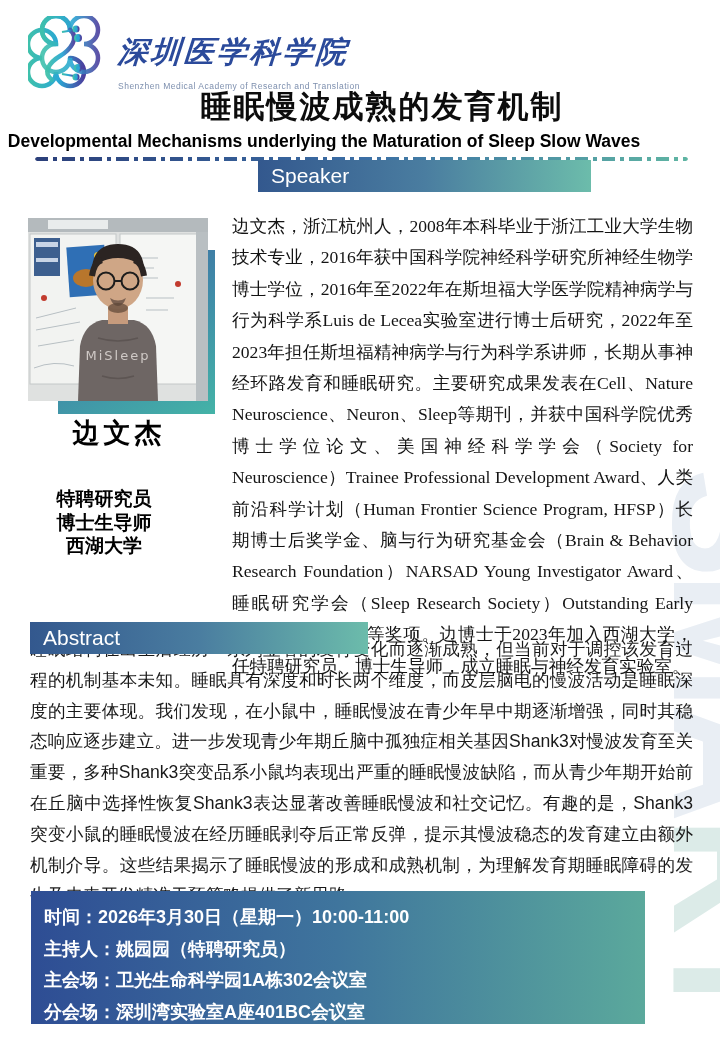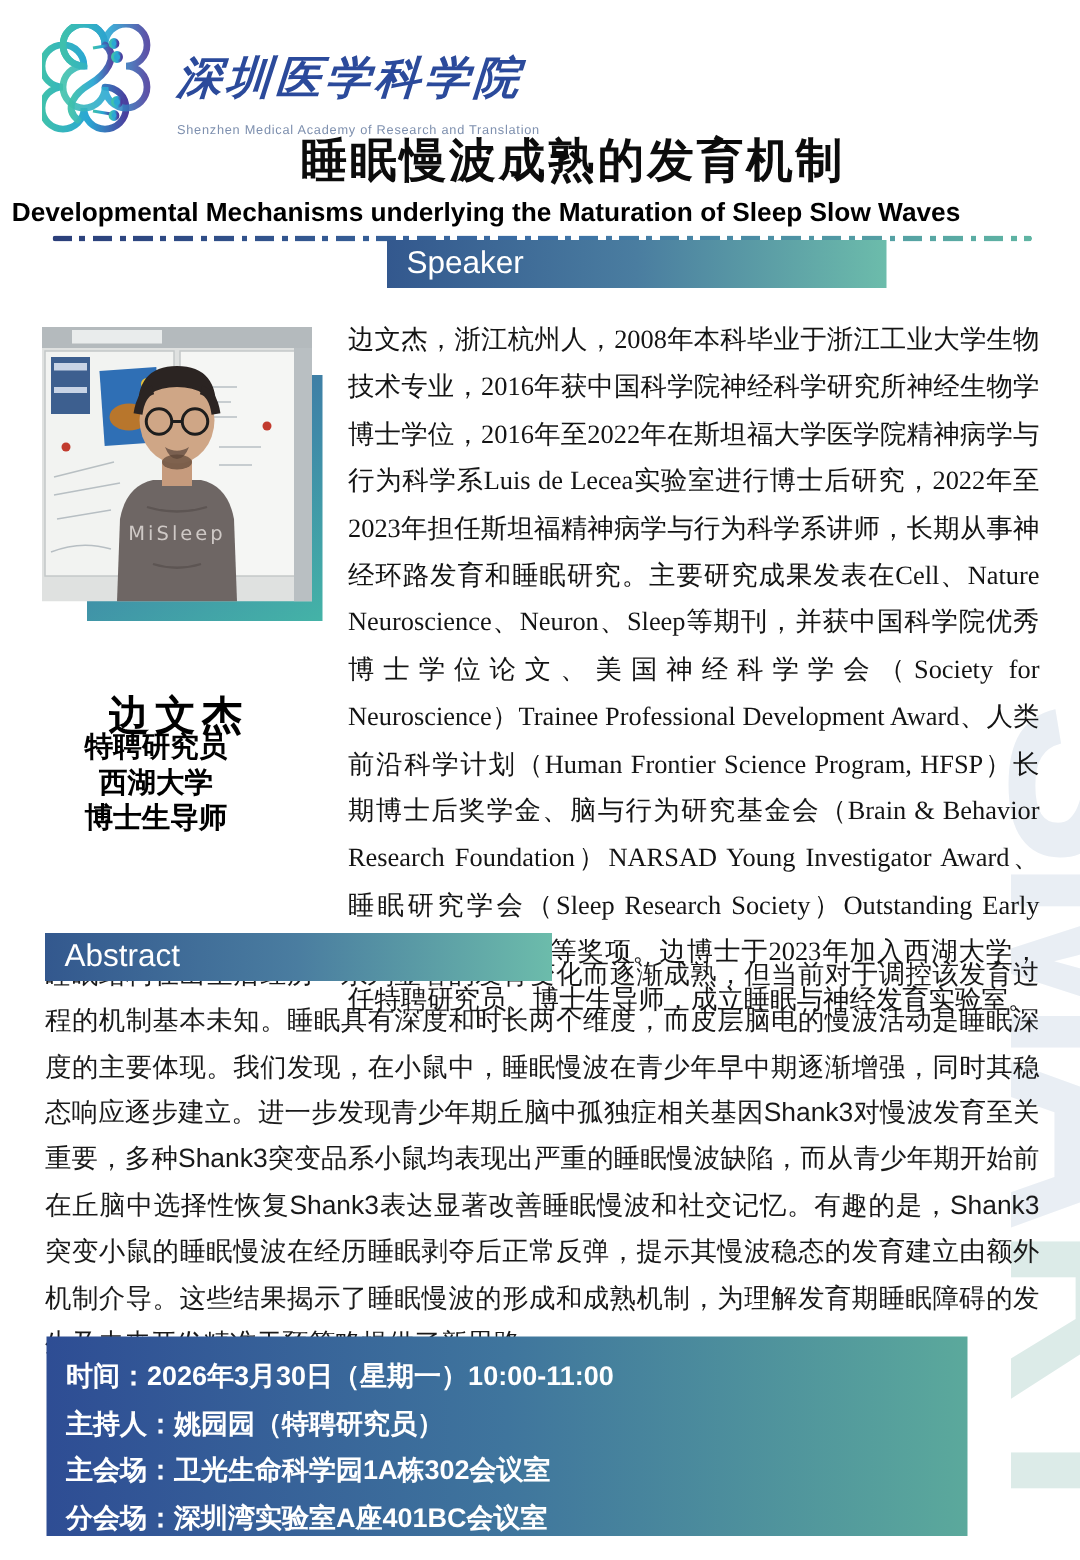--- a/index.html
+++ b/index.html
@@ -45,21 +45,21 @@
     position:absolute;left:58px;top:250px;width:157px;height:164px;
     background:linear-gradient(150deg,#3f66a0,#3f8aa8,#44b3a7);z-index:1;
   }
   .speaker-photo{position:absolute;left:28px;top:218px;width:180px;height:183px;z-index:2;}
   .speaker-bio{
     position:absolute;left:232px;top:211px;width:461px;z-index:2;
     font-family:"Liberation Serif","DejaVu Serif",serif;
     font-size:17.6px;line-height:31.4px;text-align:justify;color:#141414;
   }
   .speaker-name{
-    position:absolute;left:28px;top:459px;width:182px;text-align:center;
+    position:absolute;left:28px;top:415px;width:182px;text-align:center;
     font-size:27px;font-weight:bold;color:#000;letter-spacing:4px;z-index:2;
   }
   .speaker-titles{
     position:absolute;left:13px;top:487px;width:182px;text-align:center;
     font-size:19px;font-weight:bold;color:#000;line-height:23.5px;z-index:2;
   }
   
   .abstract-text{
     position:absolute;left:30px;top:634px;width:663px;z-index:2;
     font-size:17.6px;line-height:30.8px;text-align:justify;color:#191919;
@@ -159,22 +159,22 @@
     <ellipse cx="90" cy="90" rx="10" ry="5" fill="#5d4636" opacity="0.7"></ellipse>
     <text x="90" y="142" text-anchor="middle" font-size="13" fill="#cfc9c6" font-family="DejaVu Sans, sans-serif" letter-spacing="2">MiSleep</text>
     <path d="M70 120 q20 6 40 0 M74 158 q16 5 32 0" stroke="#5d5553" stroke-width="1.5" fill="none"></path>
   </svg>
 
   <div class="speaker-bio">边文杰，浙江杭州人，2008年本科毕业于浙江工业大学生物技术专业，2016年获中国科学院神经科学研究所神经生物学博士学位，2016年至2022年在斯坦福大学医学院精神病学与行为科学系Luis de Lecea实验室进行博士后研究，2022年至2023年担任斯坦福精神病学与行为科学系讲师，长期从事神经环路发育和睡眠研究。主要研究成果发表在Cell、Nature Neuroscience、Neuron、Sleep等期刊，并获中国科学院优秀博士学位论文、美国神经科学学会（Society for Neuroscience）Trainee Professional Development Award、人类前沿科学计划（Human Frontier Science Program, HFSP）长期博士后奖学金、脑与行为研究基金会（Brain &amp; Behavior Research Foundation）NARSAD Young Investigator Award、睡眠研究学会（Sleep Research Society）Outstanding Early Investigator Award等奖项。边博士于2023年加入西湖大学，任特聘研究员、博士生导师，成立睡眠与神经发育实验室。</div>
 
   <div class="speaker-name">边文杰</div>
   <div class="speaker-titles">
     <div>特聘研究员</div>
+    <div>博士生导师</div>
     <div>西湖大学</div>
-    <div>博士生导师</div>
   </div>
 
   <div class="section-bar bar-abstract">Abstract</div>
   <div class="abstract-text">睡眠结构在出生后经历一系列显著的发育变化而逐渐成熟，但当前对于调控该发育过程的机制基本未知。睡眠具有深度和时长两个维度，而皮层脑电的慢波活动是睡眠深度的主要体现。我们发现，在小鼠中，睡眠慢波在青少年早中期逐渐增强，同时其稳态响应逐步建立。进一步发现青少年期丘脑中孤独症相关基因Shank3对慢波发育至关重要，多种Shank3突变品系小鼠均表现出严重的睡眠慢波缺陷，而从青少年期开始前在丘脑中选择性恢复Shank3表达显著改善睡眠慢波和社交记忆。有趣的是，Shank3突变小鼠的睡眠慢波在经历睡眠剥夺后正常反弹，提示其慢波稳态的发育建立由额外机制介导。这些结果揭示了睡眠慢波的形成和成熟机制，为理解发育期睡眠障碍的发生及未来开发精准干预策略提供了新思路。</div>
 
   <div class="event-box">
     <div class="event-line">时间：2026年3月30日（星期一）10:00-11:00</div>
     <div class="event-line">主持人：姚园园（特聘研究员）</div>
     <div class="event-line">主会场：卫光生命科学园1A栋302会议室</div>
     <div class="event-line">分会场：深圳湾实验室A座401BC会议室</div>

